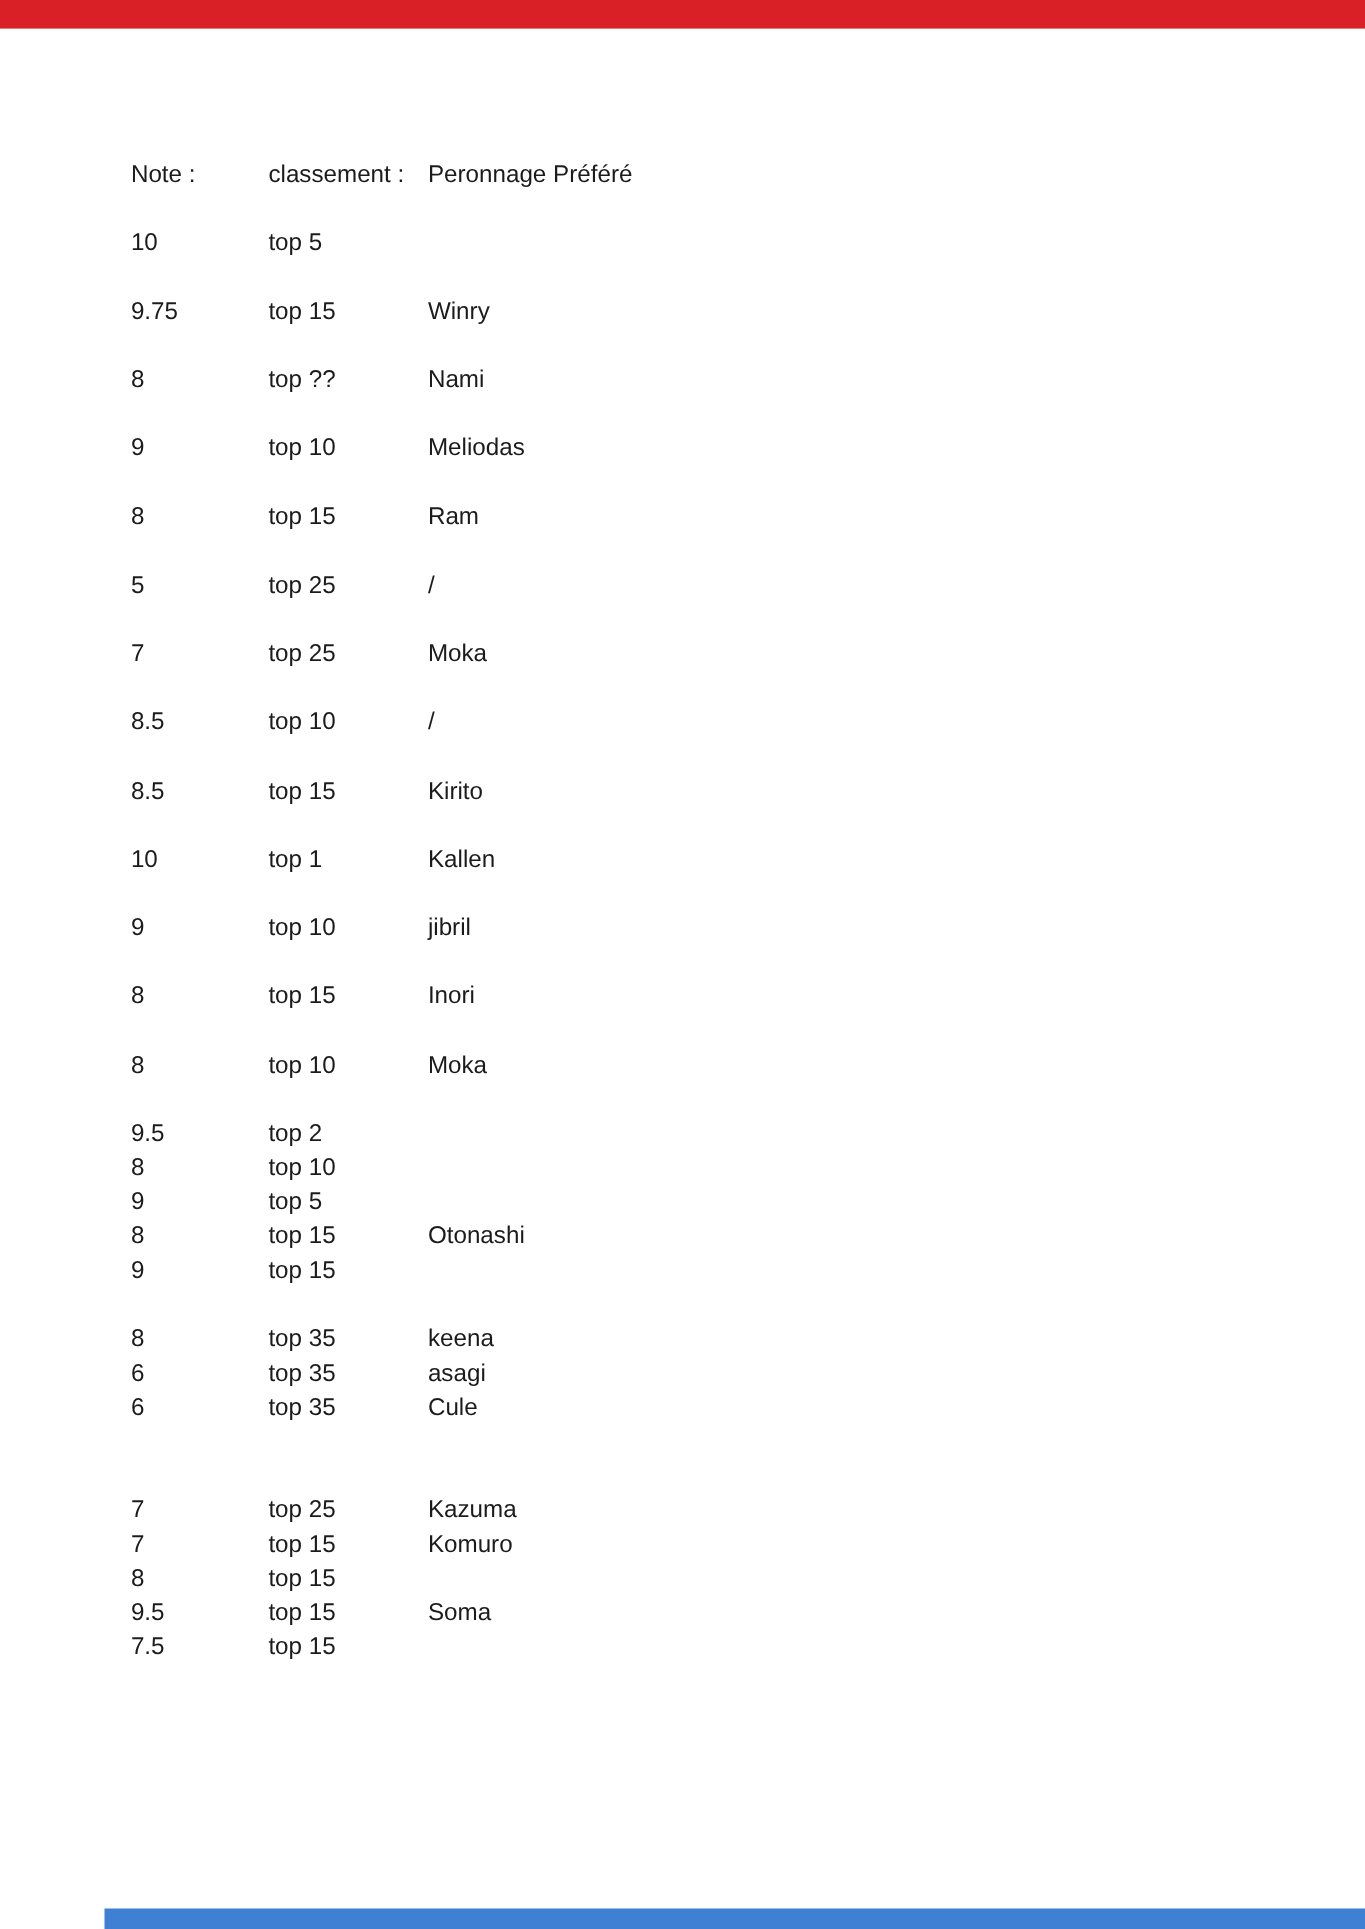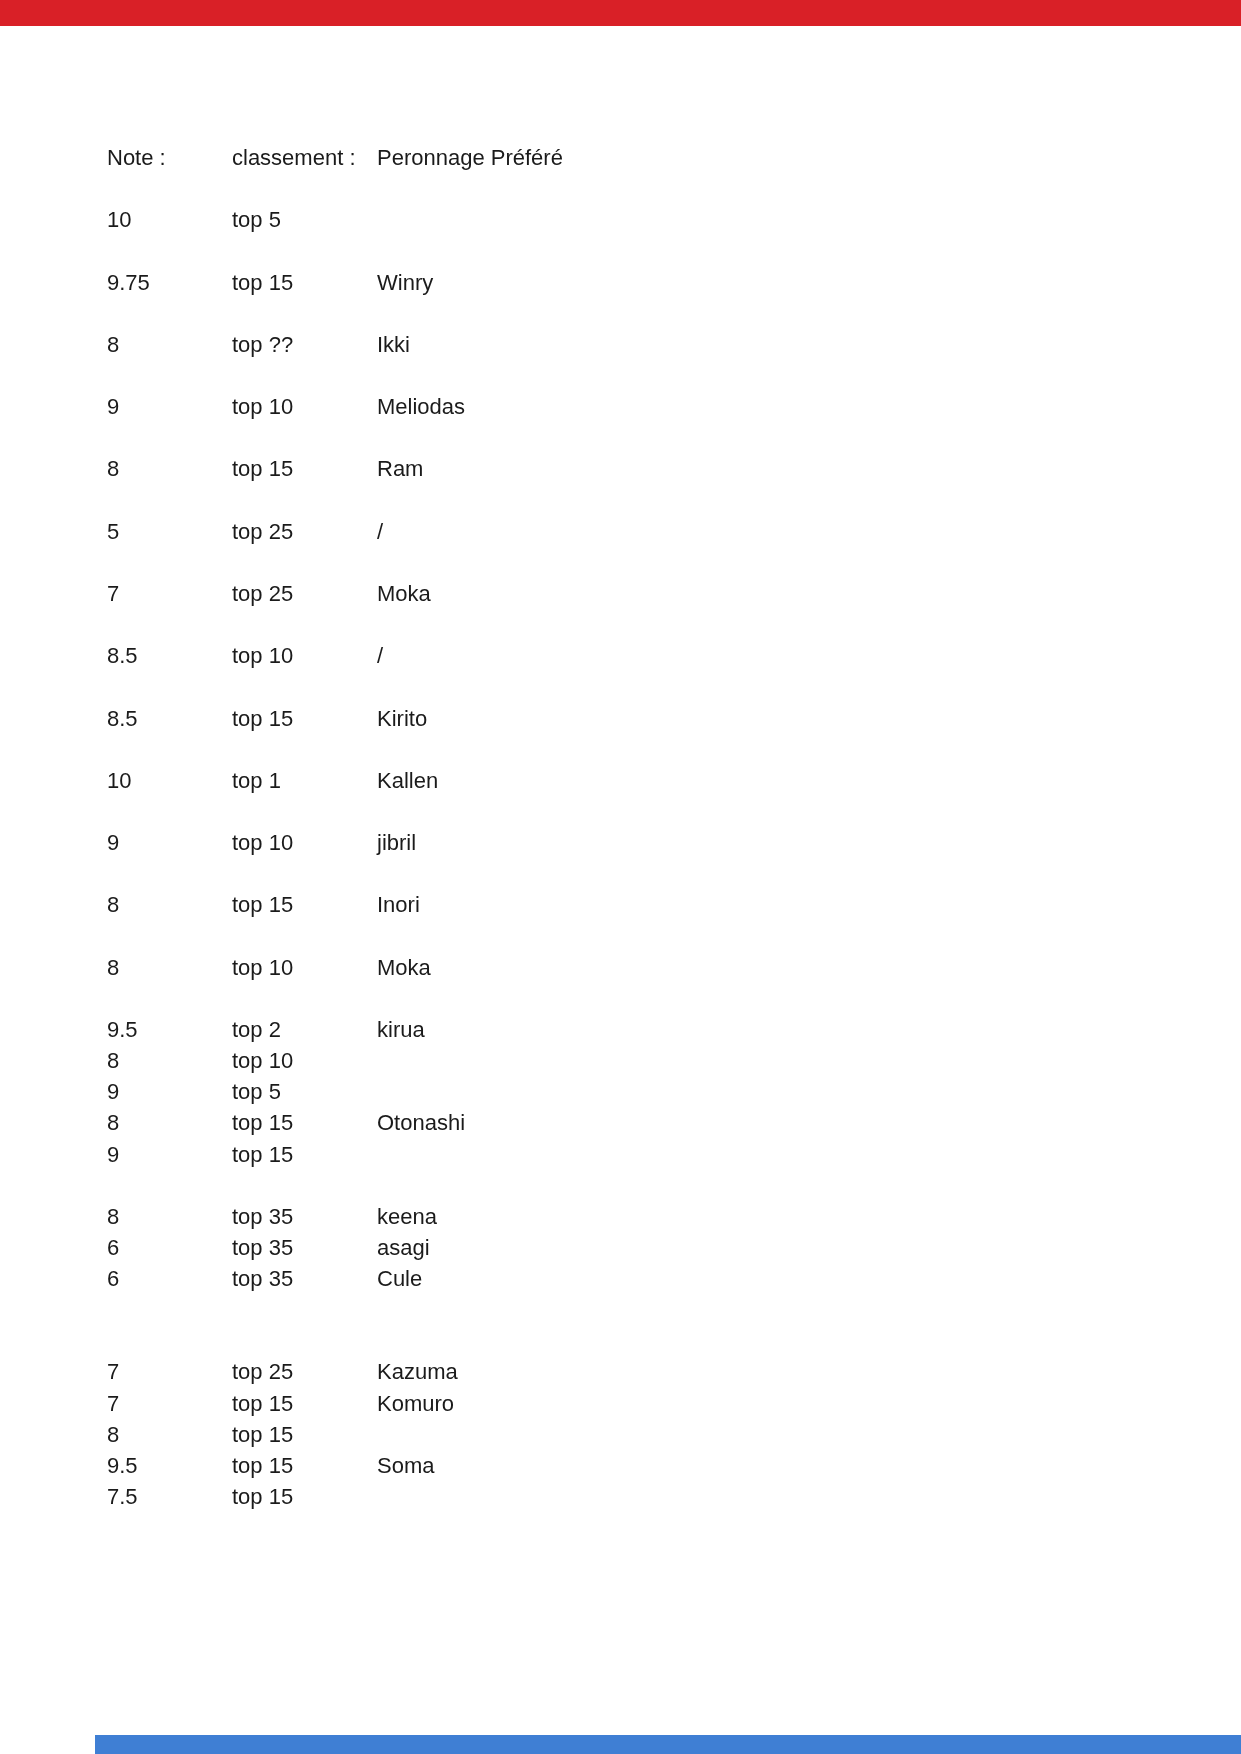--- a/index.html
+++ b/index.html
@@ -38,20 +38,21 @@
     padding-top: 142px;
     padding-left: 107px;
   }
   .row {
     display: flex;
     height: 31.15px;
     align-items: center;
     font-size: 22px;
     line-height: 31.15px;
     white-space: nowrap;
+    margin-left: 12px;
   }
   .col-note       { width: 125px; flex: 0 0 auto; }
   .col-classement { width: 145px; flex: 0 0 auto; }
   .col-personnage { flex: 1 1 auto; }
 </style>
 </head>
 <body>
 
 <div id="page">
 
@@ -91,21 +92,21 @@
 
   <div class="row">
     <div class="col-note"></div>
     <div class="col-classement"></div>
     <div class="col-personnage"></div>
   </div>
 
   <div class="row">
     <div class="col-note">8</div>
     <div class="col-classement">top ??</div>
-    <div class="col-personnage">Ikki</div>
+    <div class="col-personnage">Nami</div>
   </div>
 
   <div class="row">
     <div class="col-note"></div>
     <div class="col-classement"></div>
     <div class="col-personnage"></div>
   </div>
 
   <div class="row">
     <div class="col-note">9</div>
@@ -223,21 +224,20 @@
 
   <div class="row">
     <div class="col-note"></div>
     <div class="col-classement"></div>
     <div class="col-personnage"></div>
   </div>
 
   <div class="row">
     <div class="col-note">9.5</div>
     <div class="col-classement">top 2</div>
-    <div class="col-personnage">kirua</div>
   </div>
 
   <div class="row">
     <div class="col-note">8</div>
     <div class="col-classement">top 10</div>
     <div class="col-personnage"></div>
   </div>
 
   <div class="row">
     <div class="col-note">9</div>

